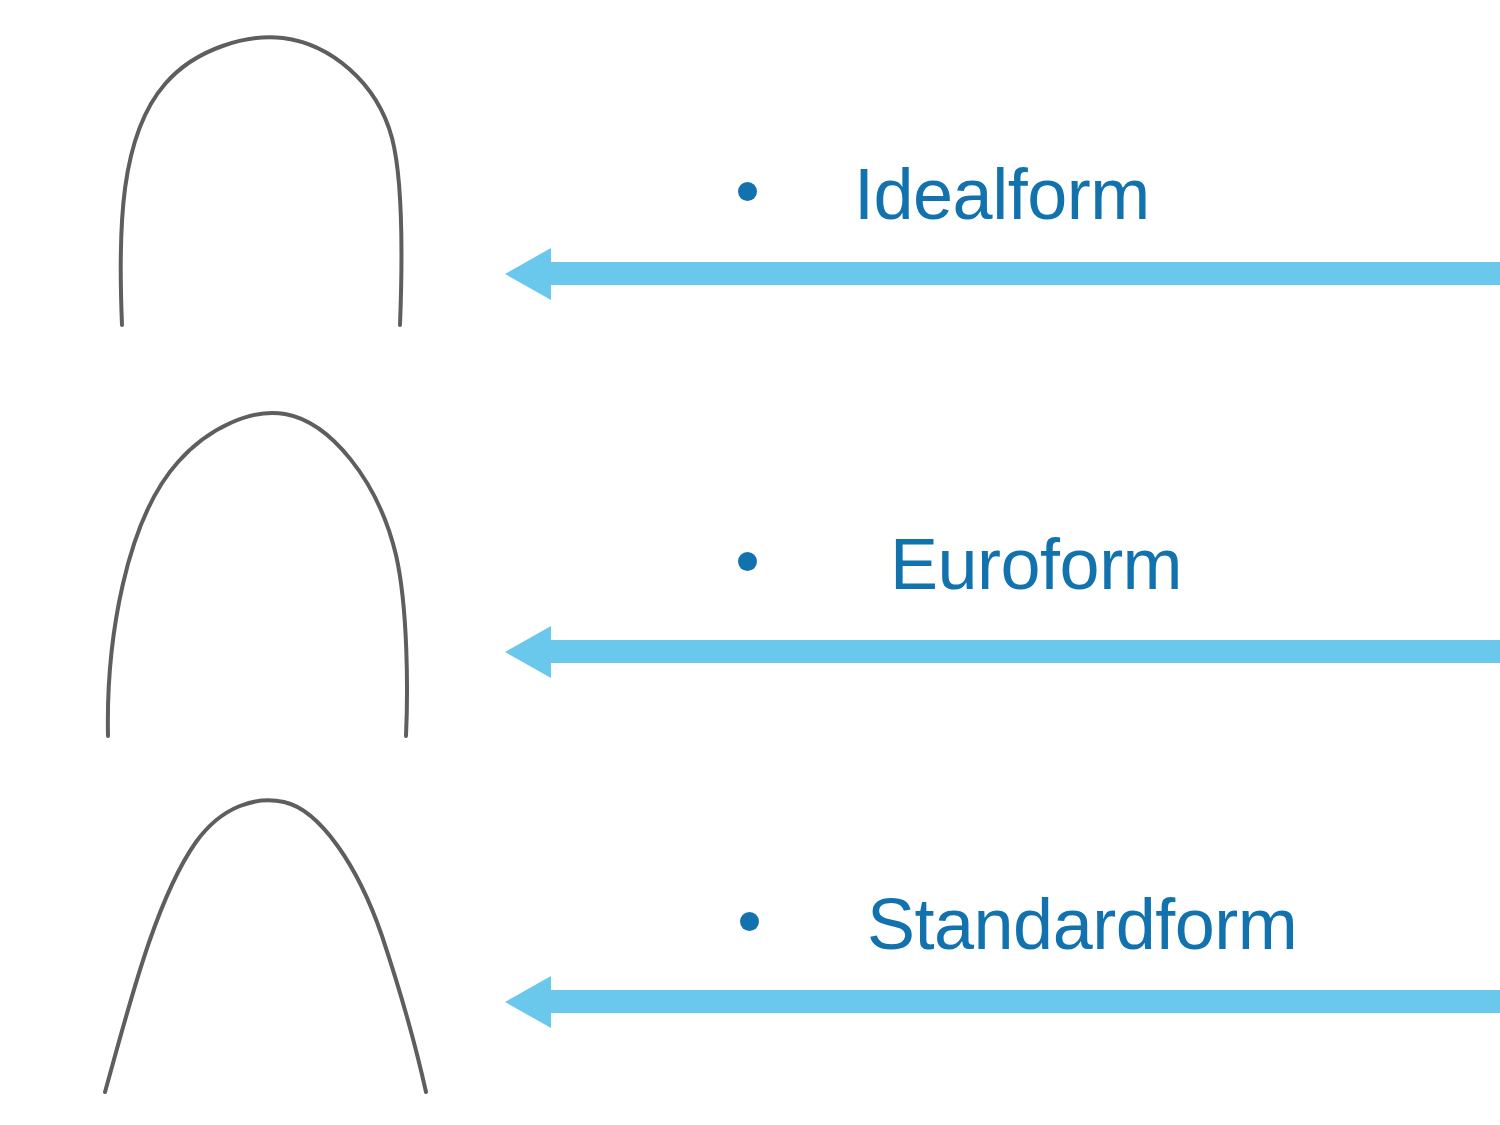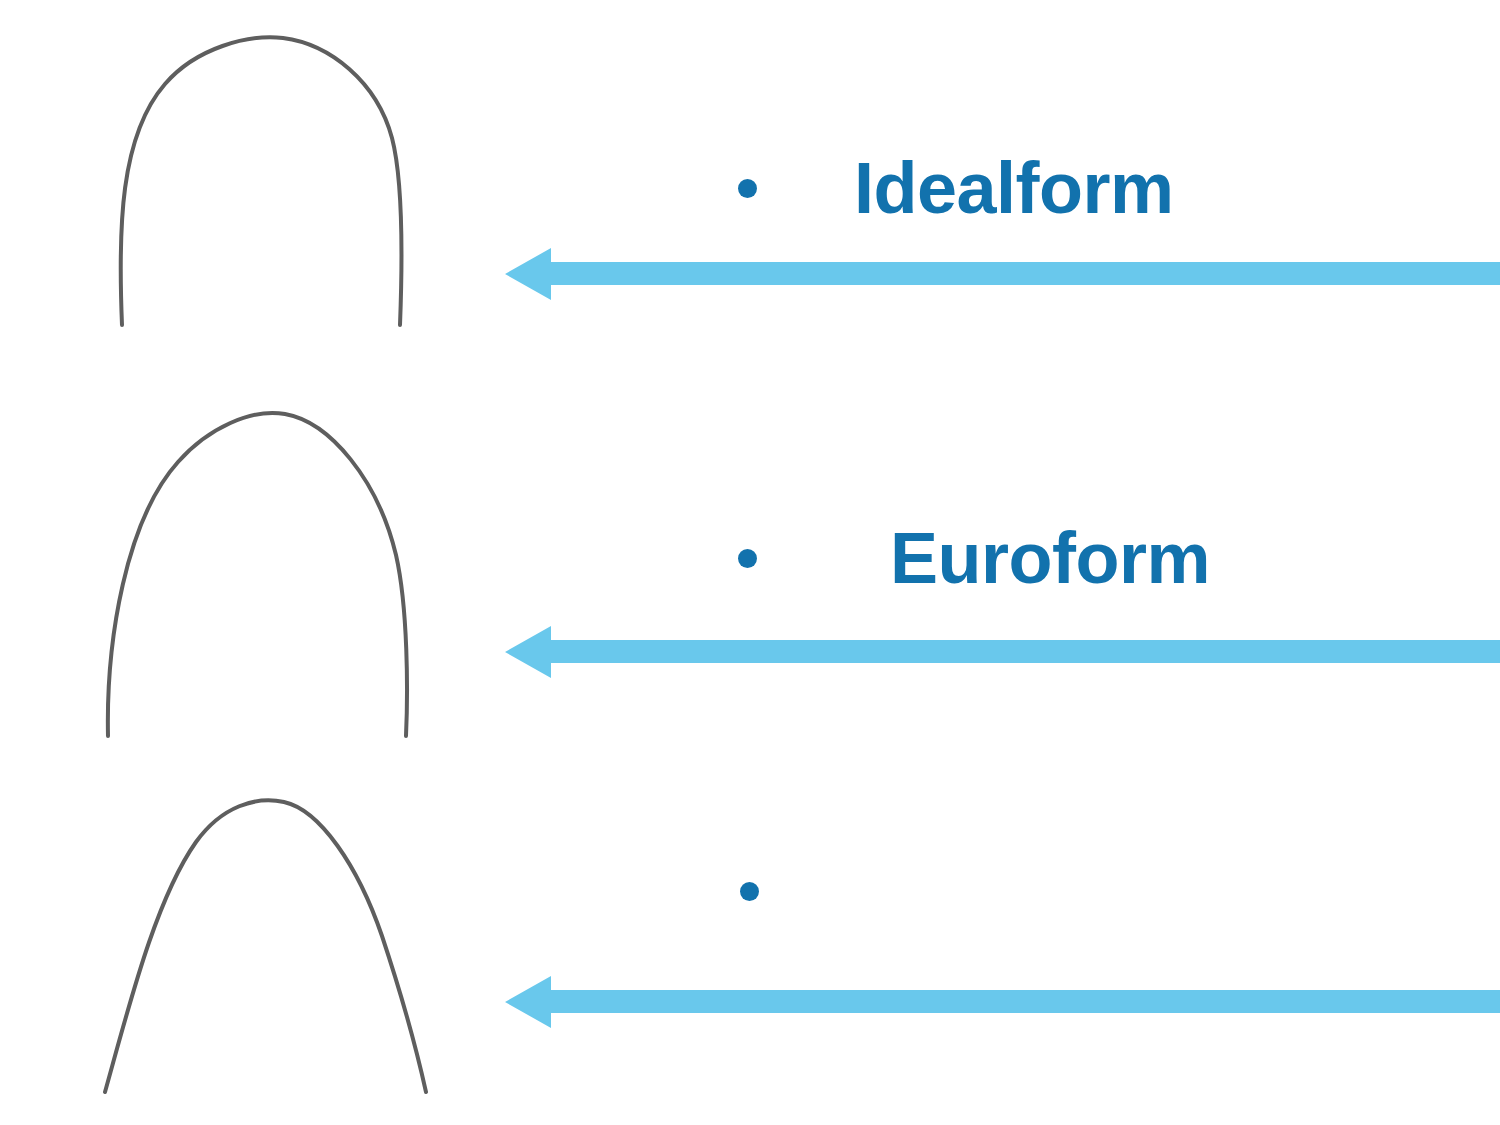--- a/index.html
+++ b/index.html
@@ -60,24 +60,25 @@
   .bullet-dot {
     width: 19px;
     height: 19px;
     border-radius: 50%;
     background: #1272ad;
     flex: 0 0 auto;
   }
   .bullet-label {
     color: #1272ad;
     font-size: 72px;
-    font-weight: 700;
+    font-weight: 400;
     line-height: 1;
     letter-spacing: -0.5px;
     white-space: nowrap;
+    margin-top: 6px;
   }
 
   #bullet-row-0 { left: 738px; top: 152px; }
   #bullet-row-0 .bullet-label { margin-left: 97px; }
 
   #bullet-row-1 { left: 738px; top: 522px; gap: 36px; }
   #bullet-row-1 .bullet-label { margin-left: 97px; }
 
   #bullet-row-2 { left: 740px; top: 882px; }
   #bullet-row-2 .bullet-label { margin-left: 108px; }
@@ -140,15 +141,16 @@
   </div>
 
   <div class="arrow" id="arrow-2">
     <svg viewBox="0 0 1000 60" width="1000" height="60" preserveAspectRatio="none" aria-hidden="true">
       <polygon class="arrow-shape" points="0,30 46,4 46,18 1000,18 1000,41 46,41 46,56" fill="#69c8ec"></polygon>
     </svg>
   </div>
 
   <div class="bullet-row" id="bullet-row-2">
     <span class="bullet-dot" style="background: rgb(18, 114, 173);"></span>
+    <span class="bullet-label" style="color: rgb(18, 114, 173);">Standardform</span>
   </div>
 
 </div>
 
 </body></html>

